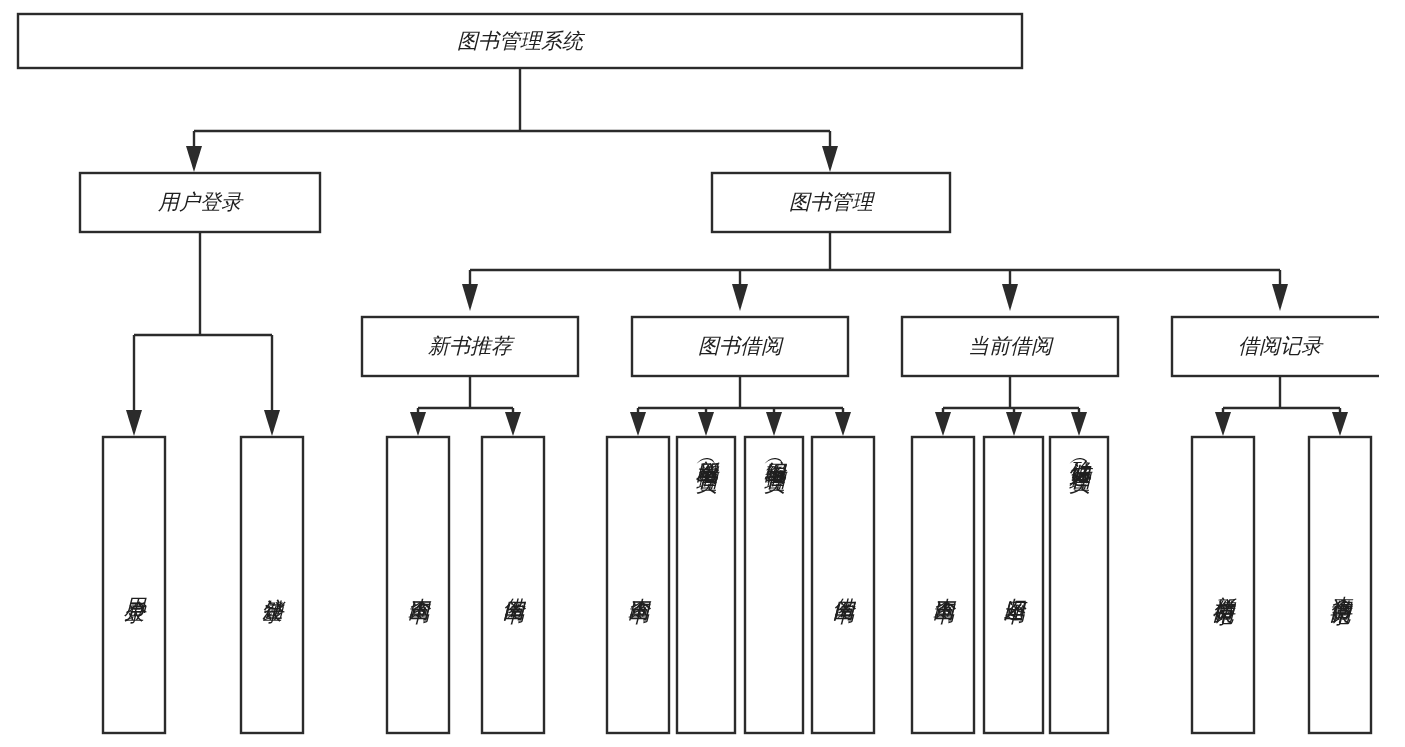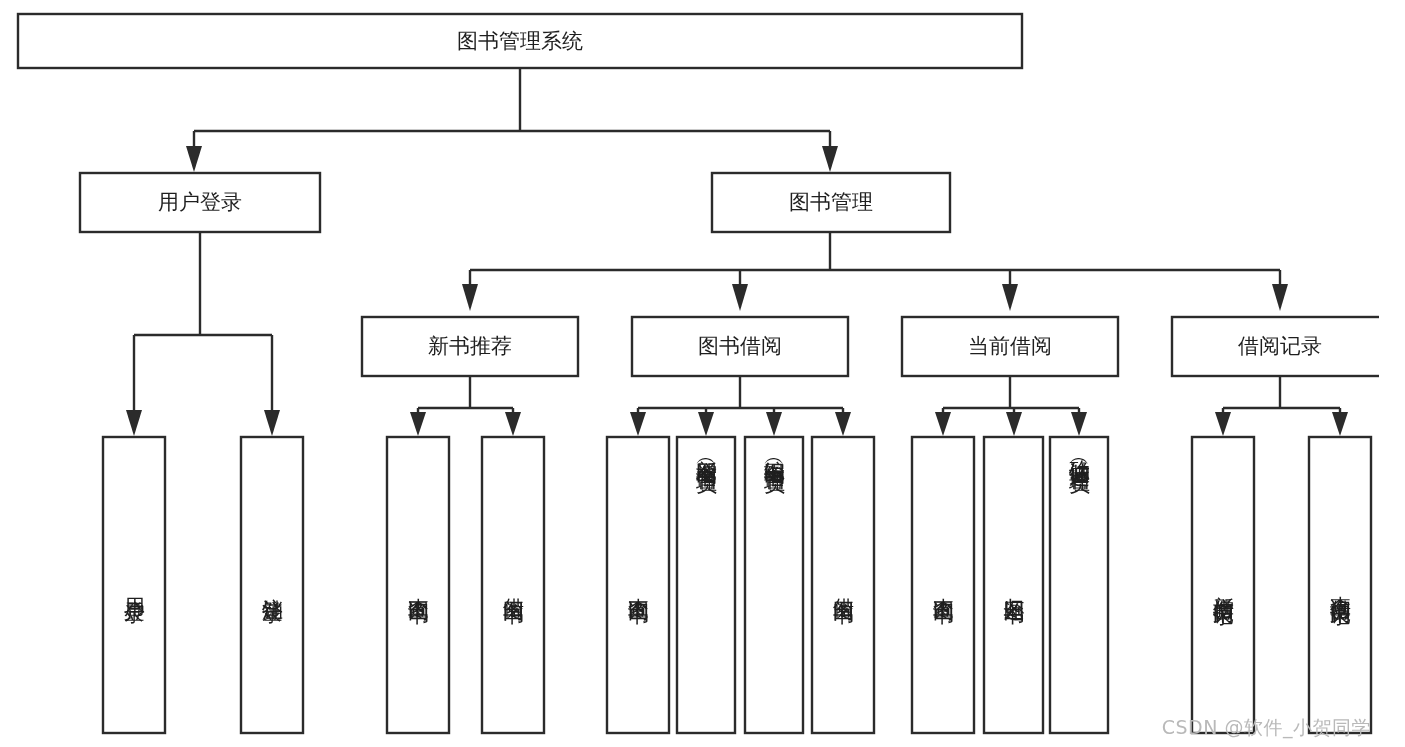--- a/index.html
+++ b/index.html
@@ -9,20 +9,21 @@
   }
   body {
     font-family: "DejaVu Sans", "Liberation Sans", sans-serif;
   }
   #diagram-root {
     position: relative;
     width: 1379px;
     height: 747px;
     background: #ffffff;
     overflow: hidden;
+    font-style: italic;
   }
   svg.flow {
     position: absolute;
     left: 0;
     top: 0;
     width: 1405px;
     height: 747px;
   }
   .node-rect {
     fill: #ffffff;
@@ -206,15 +207,14 @@
   <div class="vlabel" style="left:745px; top:437px; width:58px; height:296px; justify-content:flex-start; padding-top:6px; box-sizing:border-box;">编辑图书（管理员）</div>
   <div class="vlabel" style="left:812px; top:437px; width:62px; height:296px;">借阅图书</div>
 
   <div class="vlabel" style="left:912px; top:437px; width:62px; height:296px;">查询图书</div>
   <div class="vlabel" style="left:984px; top:437px; width:59px; height:296px;">归还图书</div>
   <div class="vlabel" style="left:1050px; top:437px; width:58px; height:296px; justify-content:flex-start; padding-top:6px; box-sizing:border-box;">确认归还（管理员）</div>
 
   <div class="vlabel" style="left:1192px; top:437px; width:62px; height:296px;">新增借阅记录</div>
   <div class="vlabel" style="left:1309px; top:437px; width:62px; height:296px;">查询借阅记录</div>
 
-  <div class="watermark">CSDN @软件_小贺同学</div>
 
 </div>
 
 </body></html>

